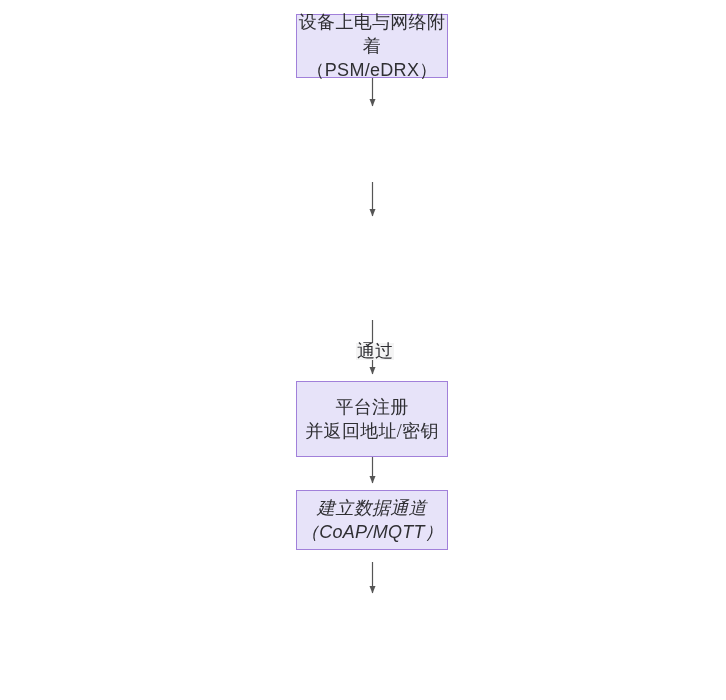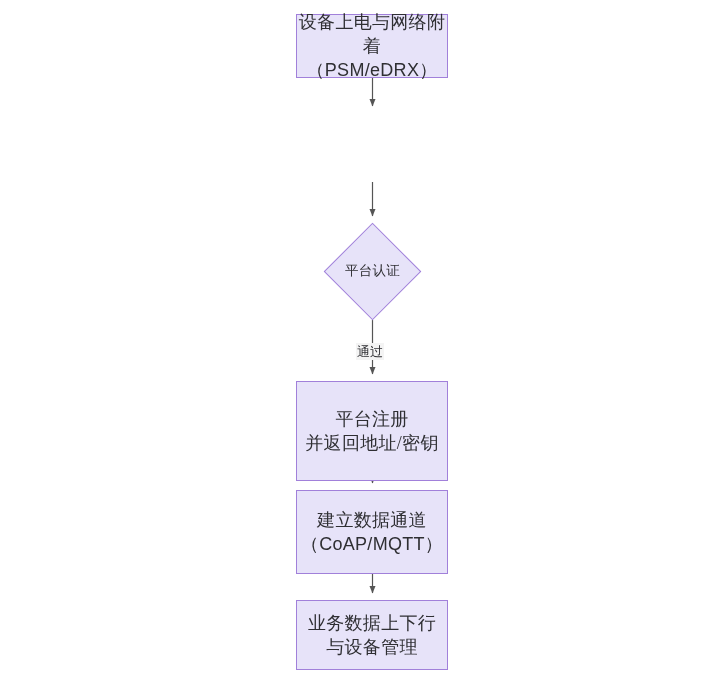--- a/index.html
+++ b/index.html
@@ -71,21 +71,21 @@
     color: #2f2f33;
     letter-spacing: 0.3px;
     white-space: pre-line;
     text-align: center;
   }
   .edge-label {
     position: absolute;
     z-index: 3;
     background: #f4f4f4;
     color: #2f2f33;
-    font-size: 13px;
+    font-size: 18px;
     line-height: 17px;
     padding: 0 1px;
     white-space: nowrap;
   }
 </style>
 </head>
 <body>
 
 <div id="canvas">
 
@@ -106,35 +106,27 @@
 
     <line x1="372.5" y1="562" x2="372.5" y2="593" stroke="#555555" stroke-width="1.2" marker-end="url(#arrowhead)"></line>
   </svg>
 
   <div class="node" style="left:296px; top:14px; width:152px; height:64px;">
     <span class="label">设备上电与网络附着
 （PSM/eDRX）</span>
   </div>
 
 
-  <div class="decision-wrap" style="left:324px; top:222px; width:97px; height:98px;">
-    <div class="decision-shape"></div>
-    <span class="decision-label">平台认证</span>
-  </div>
 
   <div class="edge-label" style="left:356px; top:343px;"><span>通过</span></div>
 
-  <div class="node" style="left:296px; top:381px; width:152px; height:100px;font-family:Liberation Serif, serif;">
+  <div class="node" style="left:296px; top:381px; width:152px; height:76px;font-family:Liberation Serif, serif;">
     <span class="label">平台注册
 并返回地址/密钥</span>
   </div>
 
-  <div class="node" style="left:296px; top:490px; width:152px; height:84px;">
+  <div class="node" style="left:296px; top:490px; width:152px; height:60px;font-style:italic;">
     <span class="label">建立数据通道
 （CoAP/MQTT）</span>
   </div>
 
-  <div class="node" style="left:296px; top:600px; width:152px; height:70px;">
-    <span class="label">业务数据上下行
-与设备管理</span>
-  </div>
 
 </div>
 
 </body></html>

